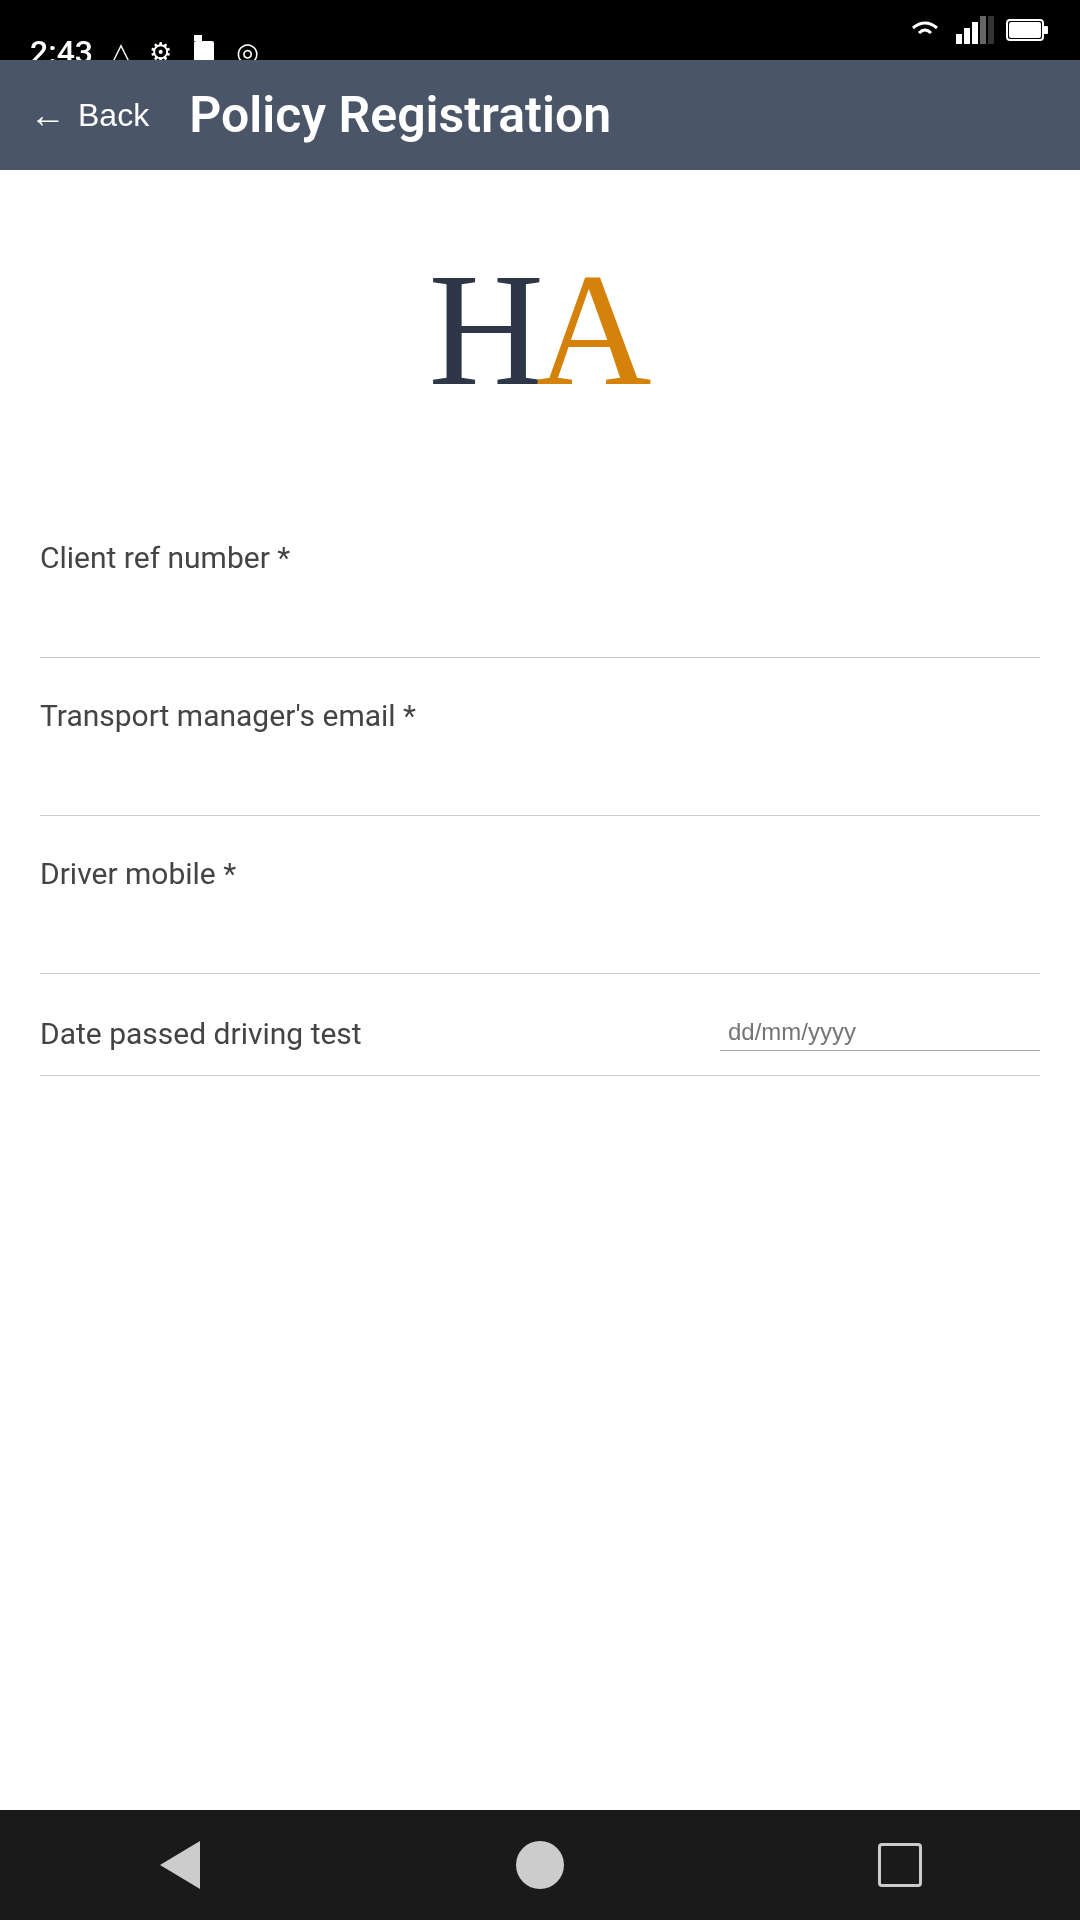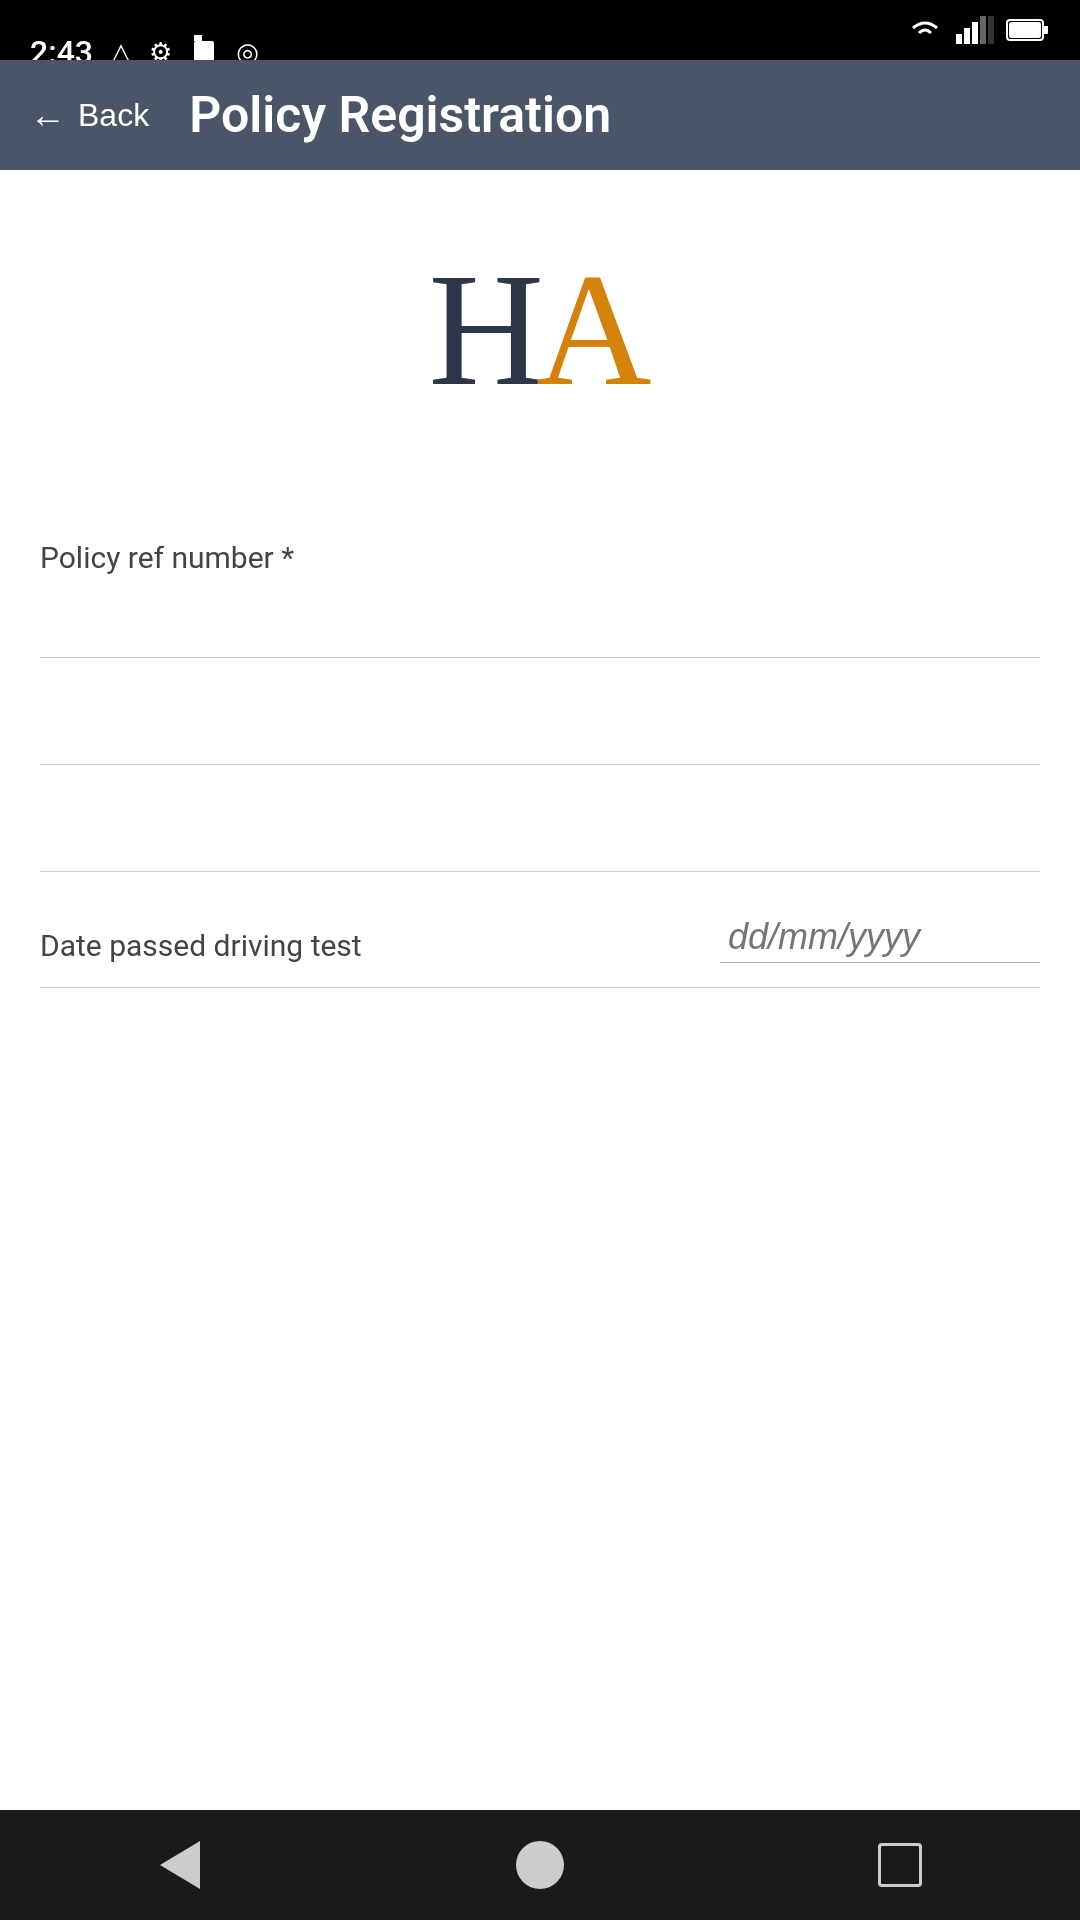--- a/index.html
+++ b/index.html
@@ -172,27 +172,26 @@
       color: #222;
       padding: 4px 0;
       background: transparent;
       width: 100%;
     }
 
     .field-input-inline {
       border: none;
       border-bottom: 1.5px solid #aaa;
       outline: none;
-      font-size: 36px;
+      font-size: 24px;
       color: #aaa;
       padding: 4px 8px;
       background: transparent;
       width: 320px;
       text-align: left;
-      font-style: italic;
     }
 
     
     .nav-bar {
       background: #1a1a1a;
       height: 110px;
       display: flex;
       align-items: center;
       justify-content: space-around;
       padding: 0;
@@ -285,29 +284,31 @@
   <div class="logo-area">
     <div class="logo-ha">
       <span class="logo-h">H</span>
       <span class="logo-a">A</span>
     </div>
   </div>
 
   <div class="form-section">
 
     <div class="form-field">
-      <label class="field-label">Policy ref number *</label>
+      <label class="field-label">Client ref number *</label>
       <input class="field-input" type="text" placeholder="" style="">
     </div>
 
     <div class="form-field">
+      <label class="field-label">Transport manager's email *</label>
       <input class="field-input" type="email" placeholder="" style="">
     </div>
 
     <div class="form-field">
+      <label class="field-label">Driver mobile *</label>
       <input class="field-input" type="tel" placeholder="" style="">
     </div>
 
     <div class="form-field-inline">
       <label class="field-label-inline">Date passed driving test</label>
       <input class="field-input-inline" type="text" placeholder="dd/mm/yyyy" style="">
     </div>
 
 
   </div>

